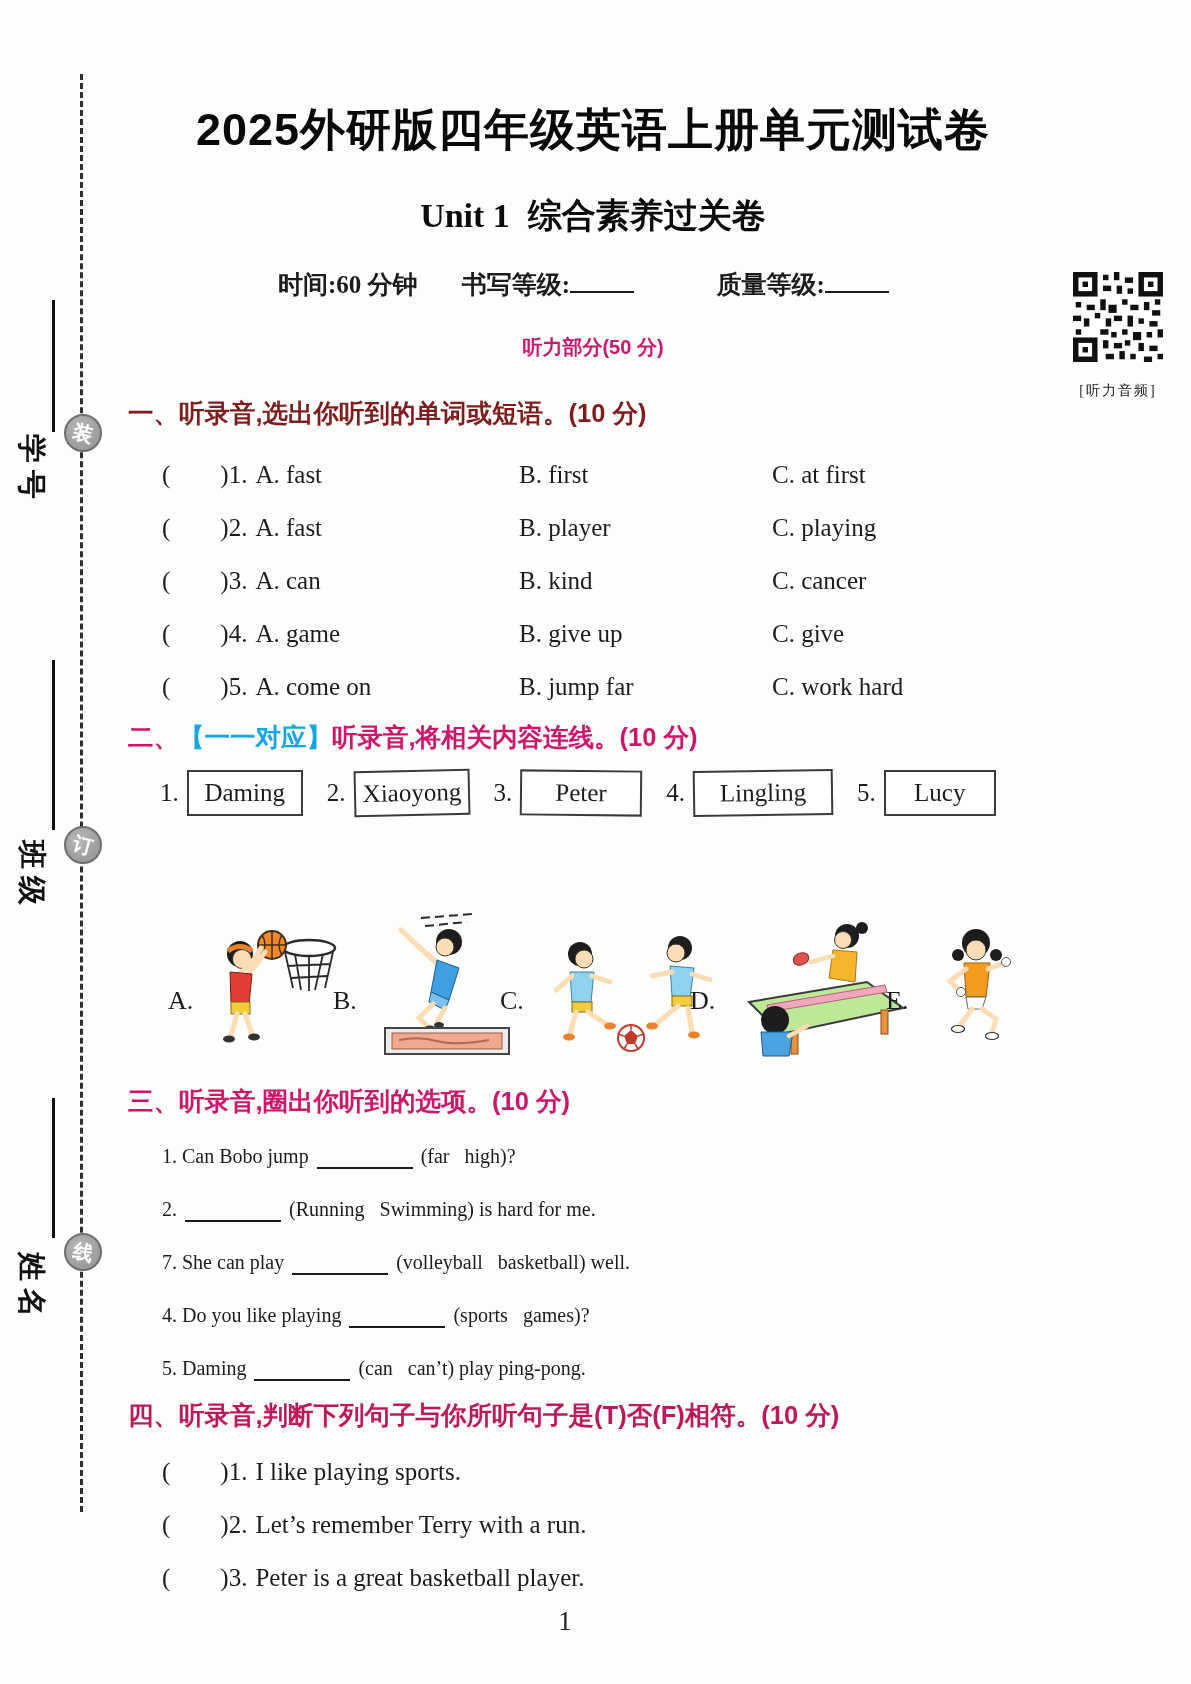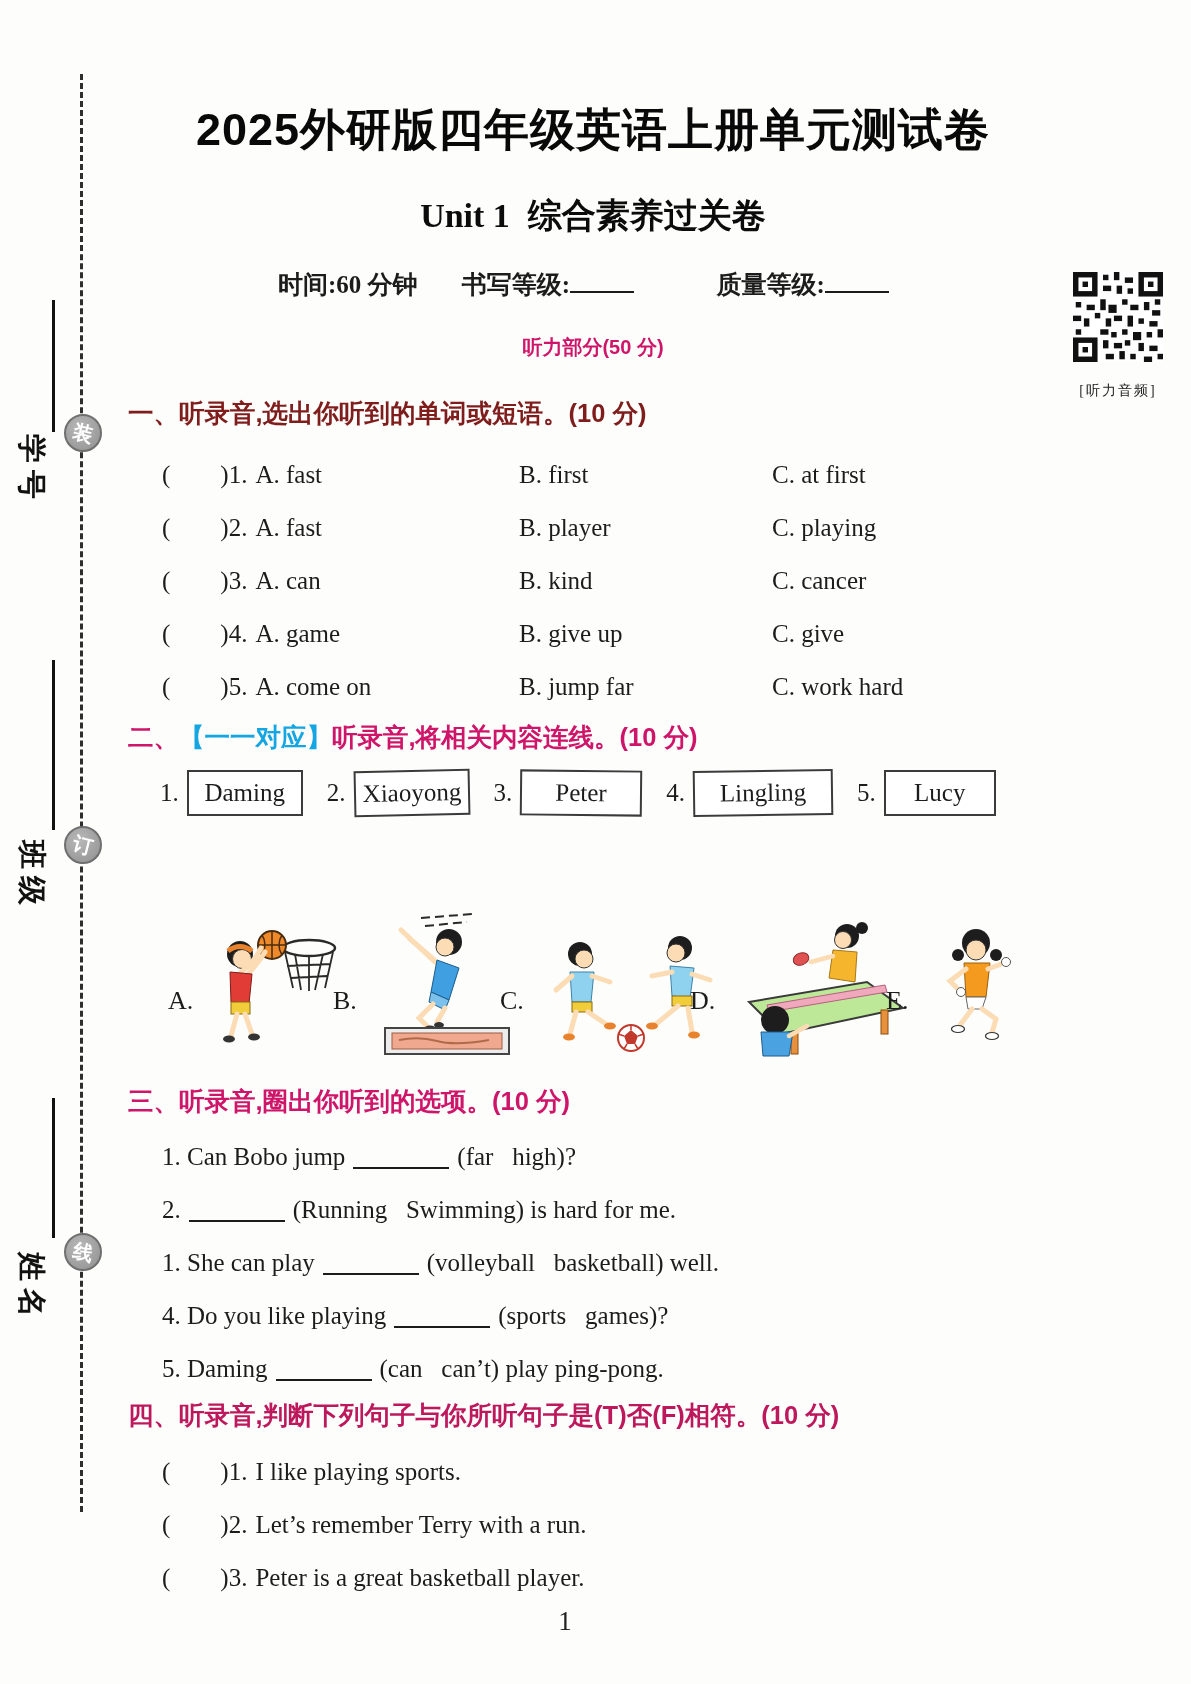--- a/index.html
+++ b/index.html
@@ -64,21 +64,21 @@
   .nb2{width:118px;transform:rotate(.6deg)}.nb3{width:136px;transform:rotate(-.8deg)}
   .nb4{width:108px}
   
   .pictures-row{top:890px;height:168px;}
   .fig{position:absolute;bottom:0;display:flex;align-items:flex-end;gap:4px;}
   .fig .letter{font-size:26px;padding-bottom:42px;}
   .fA{left:40px}.fB{left:205px}.fC{left:372px}.fD{left:562px}.fE{left:758px}
   
   .s3-rows{top:1130px;}
   .s3-rows .row{height:53px;display:flex;align-items:center;padding-left:34px;
-    font-size:25px;white-space:nowrap;}
+    font-size:20px;white-space:nowrap;}
   .blank3{display:inline-block;width:96px;height:22px;border-bottom:2px solid #1c1c1c;
     margin:0 8px;}
   
   .s4-rows{top:1445px;}
   .s4-rows .row{height:53px;display:flex;align-items:center;padding-left:34px;font-size:25px;}
   
   .page-num{position:absolute;left:0;width:1130px;top:1606px;text-align:center;
     font-size:27px;color:#222;}
 </style>
 </head>
@@ -344,21 +344,21 @@
       <span>1. Can Bobo jump</span>
         <span class="blank3"></span>
         <span>(far&nbsp;&nbsp;&nbsp;high)?</span>
     </div>
     <div class="row">
       <span>2.</span>
         <span class="blank3"></span>
         <span>(Running&nbsp;&nbsp;&nbsp;Swimming) is hard for me.</span>
     </div>
     <div class="row">
-      <span>1. She can play</span>
+      <span>7. She can play</span>
         <span class="blank3"></span>
         <span>(volleyball&nbsp;&nbsp;&nbsp;basketball) well.</span>
     </div>
     <div class="row">
       <span>4. Do you like playing</span>
         <span class="blank3"></span>
         <span>(sports&nbsp;&nbsp;&nbsp;games)?</span>
     </div>
     <div class="row">
       <span>5. Daming</span>

